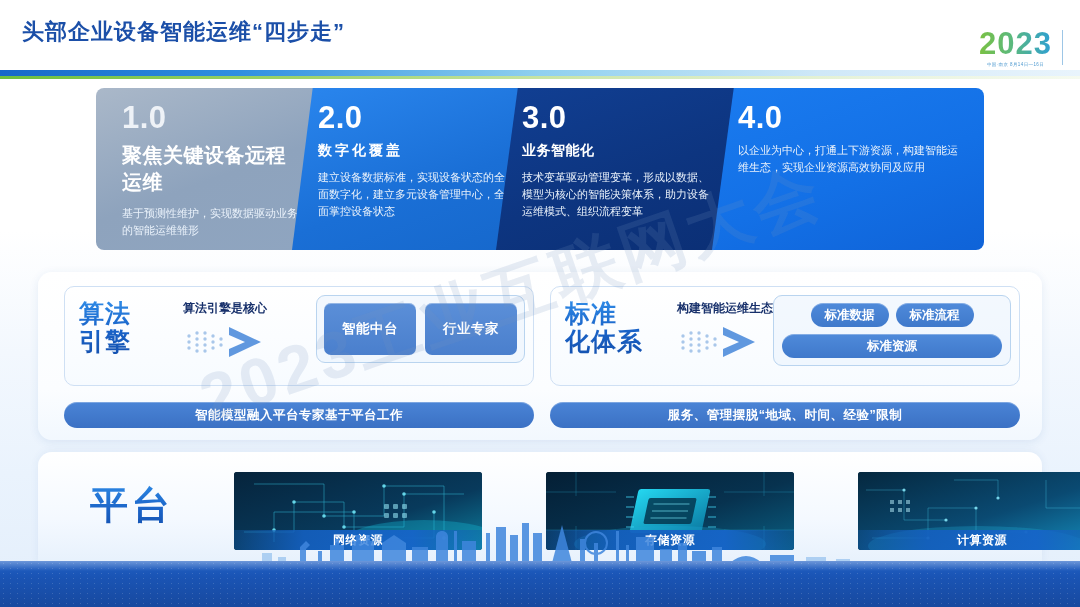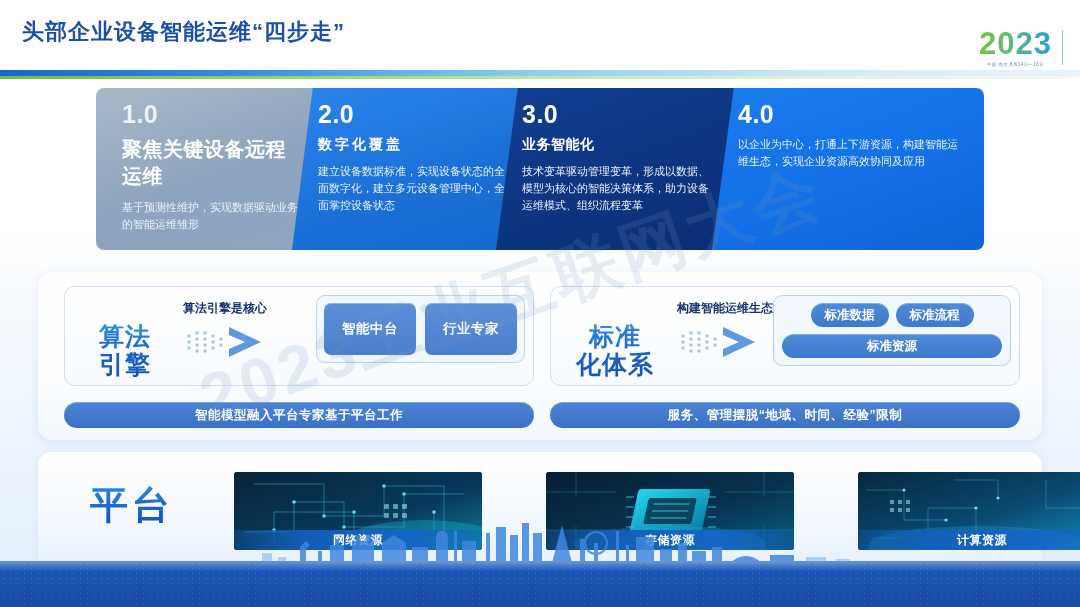--- a/index.html
+++ b/index.html
@@ -46,21 +46,21 @@
   .logo-cn { font-size: 23px; font-weight: bold; color: #1a57b0; letter-spacing: 5px; line-height: 1.05; white-space: nowrap; }
   .logo-en { font-size: 5.6px; color: #4d94d4; letter-spacing: 3.2px; margin-top: 2px; white-space: nowrap; }
   .logo-sub { font-size: 7px; color: #1a57b0; letter-spacing: .3px; margin-top: 3px; white-space: nowrap; font-weight: bold; }
 
   
   .banner { position: absolute; left: 96px; top: 88px; width: 888px; height: 162px; }
   .step {
     position: absolute; top: 0; height: 162px; color: #fff;
     padding: 14px 14px 0 26px; overflow: hidden;
   }
-  .step .num { font-size: 25px; font-weight: bold; letter-spacing: .5px; line-height: 1; margin-bottom: 9px; }
+  .step .num { font-size: 31px; font-weight: bold; letter-spacing: .5px; line-height: 1; margin-bottom: 9px; }
   .step .ttl { font-size: 14px; font-weight: bold; margin-bottom: 9px; letter-spacing: .5px; }
   .step .desc { font-size: 11px; line-height: 1.55; color: #eaf2fb; max-width: 195px; }
 
   .step1 { left: 0;   width: 222px; background: linear-gradient(160deg,#aab8c9 0%,#8ea3bd 55%,#8fa5c0 100%);
            clip-path: polygon(0 0, 100% 0, 91% 100%, 0 100%); }
   .step1 .num { color: #eef2f7; }
   .step1 .ttl { font-size: 20px; }
   .step2 { left: 196px; width: 230px; background: linear-gradient(160deg,#2a86ee 0%,#1a6fd6 60%,#1668cc 100%);
            clip-path: polygon(9% 0, 100% 0, 91% 100%, 0 100%); }
   .step2 .ttl { letter-spacing: 3px; }
@@ -85,22 +85,21 @@
     position: relative; width: 100%; height: 100px;
     border: 1px solid #cfe0f4; border-radius: 10px;
     background: linear-gradient(180deg,#ffffff 0%,#f7fbff 100%);
   }
 
   .bigword {
     position: absolute; left: 14px; top: 12px; width: 92px;
     font-size: 25px; font-weight: bold; line-height: 1.12; letter-spacing: 1px;
     background: linear-gradient(180deg,#2f8ce8 0%,#1a63c8 55%,#1552b0 100%);
     -webkit-background-clip: text; background-clip: text; color: transparent;
-    text-align: center;
-    margin-top: 23px;
+    text-align: left;
   }
   .bigword.narrow { width: 100px; }
 
   .tagline {
     position: absolute; top: 13px; font-size: 12px; font-weight: bold; color: #17306b;
     white-space: nowrap;
   }
   .arrowbox { position: absolute; top: 36px; width: 96px; height: 38px; }
   .arrow-svg { width: 96px; height: 38px; display: block; }
 

